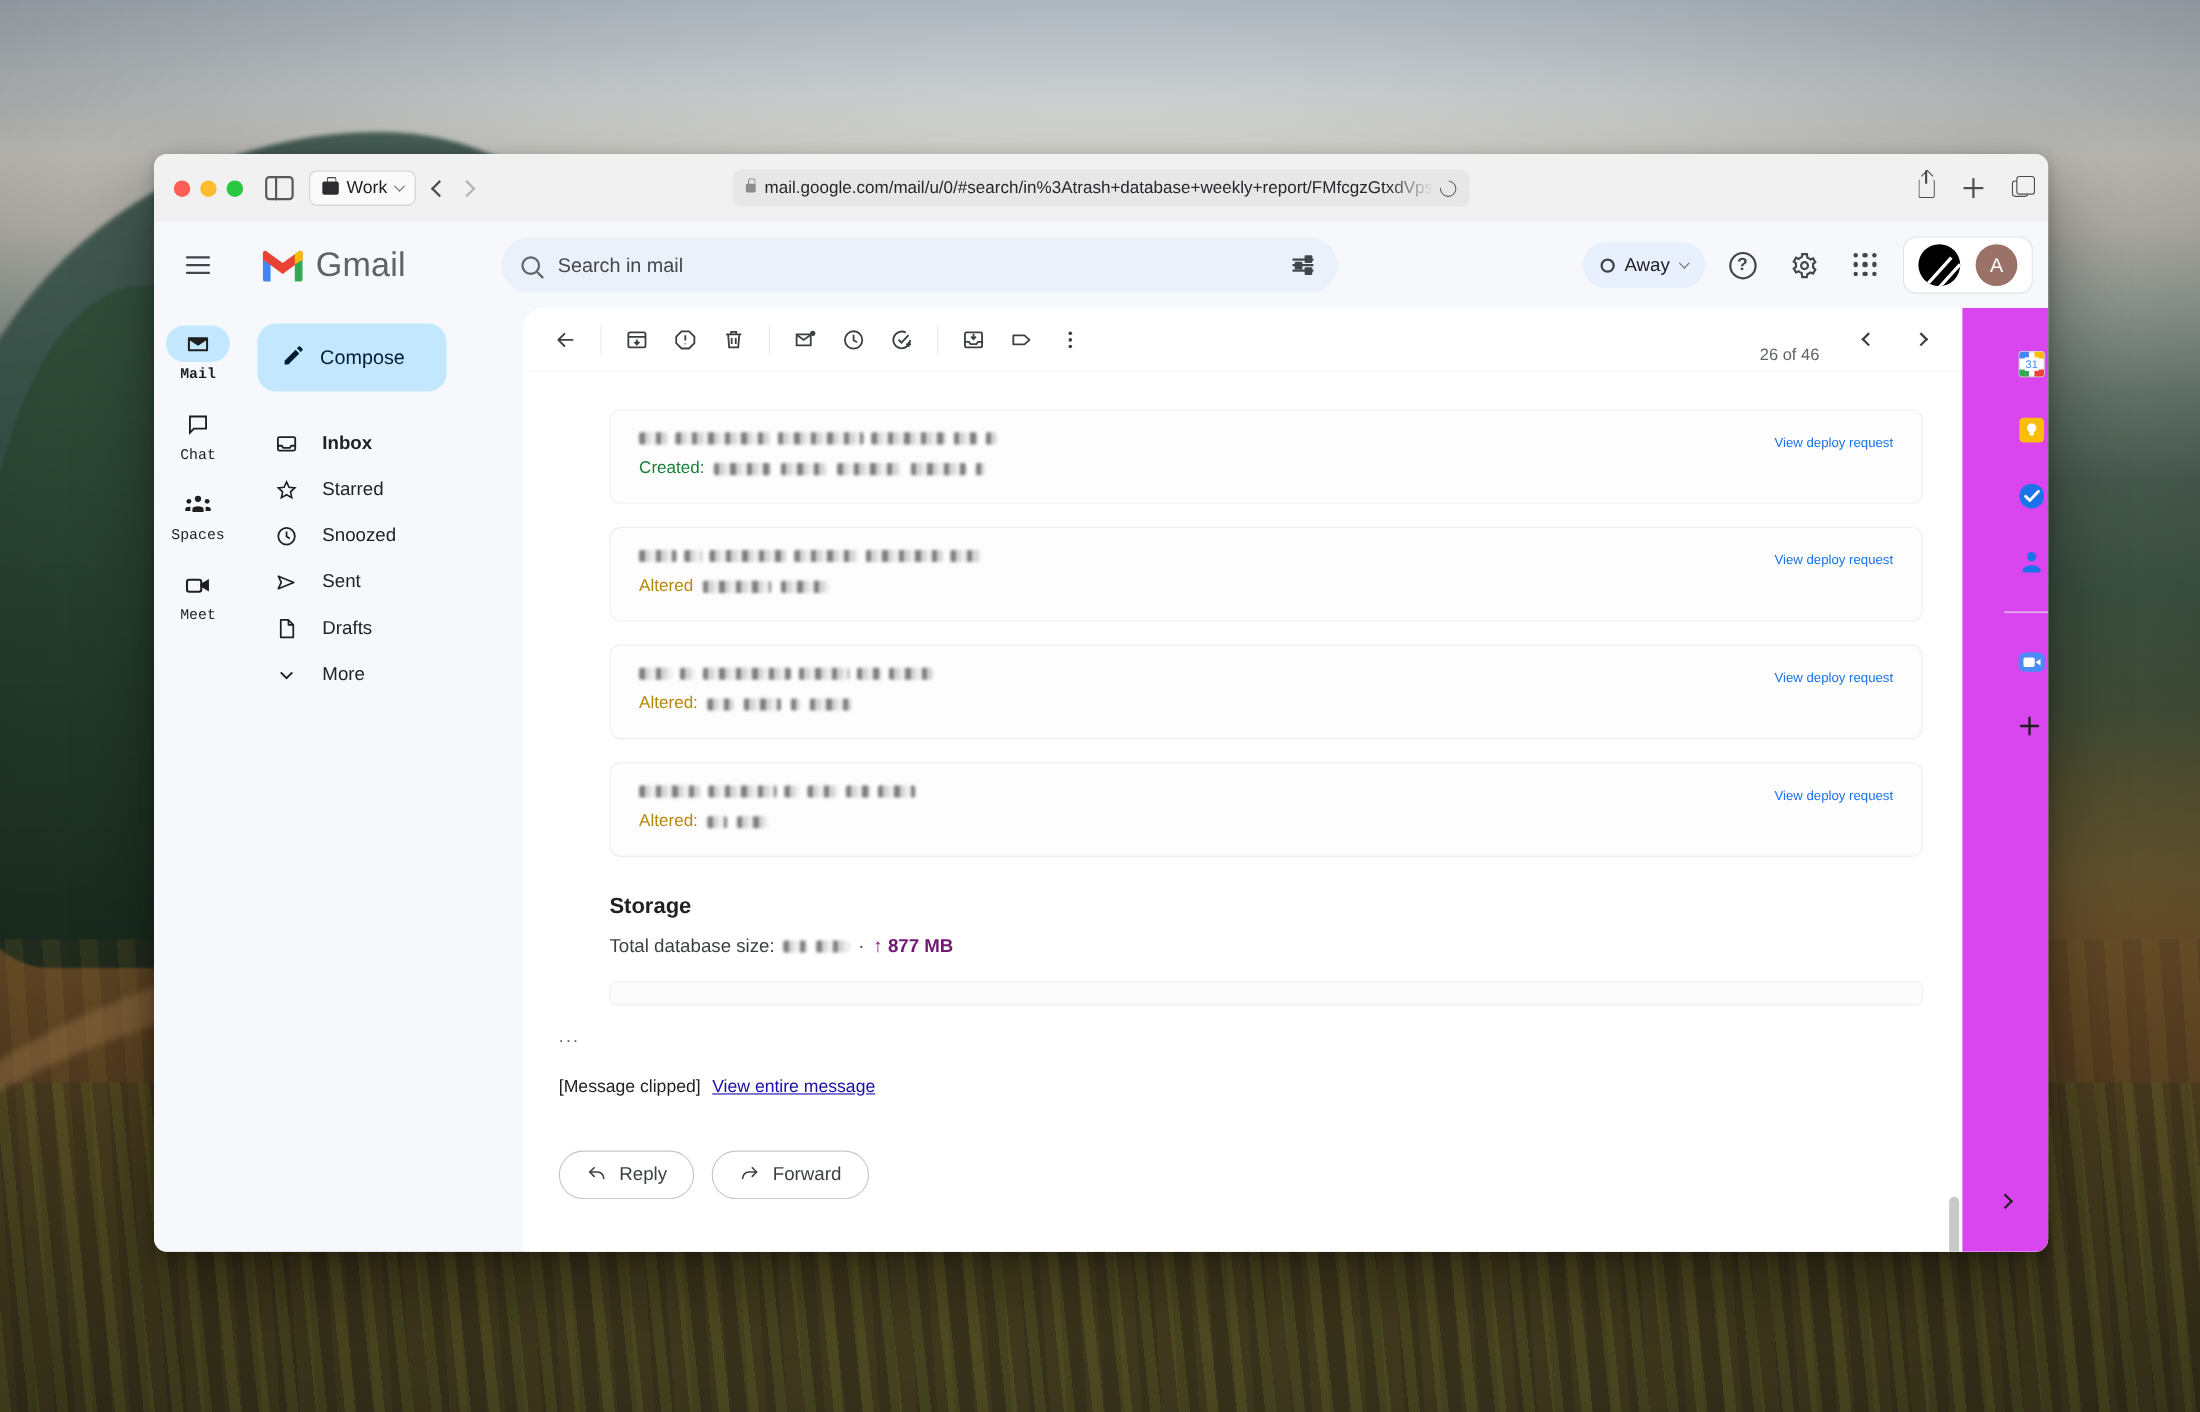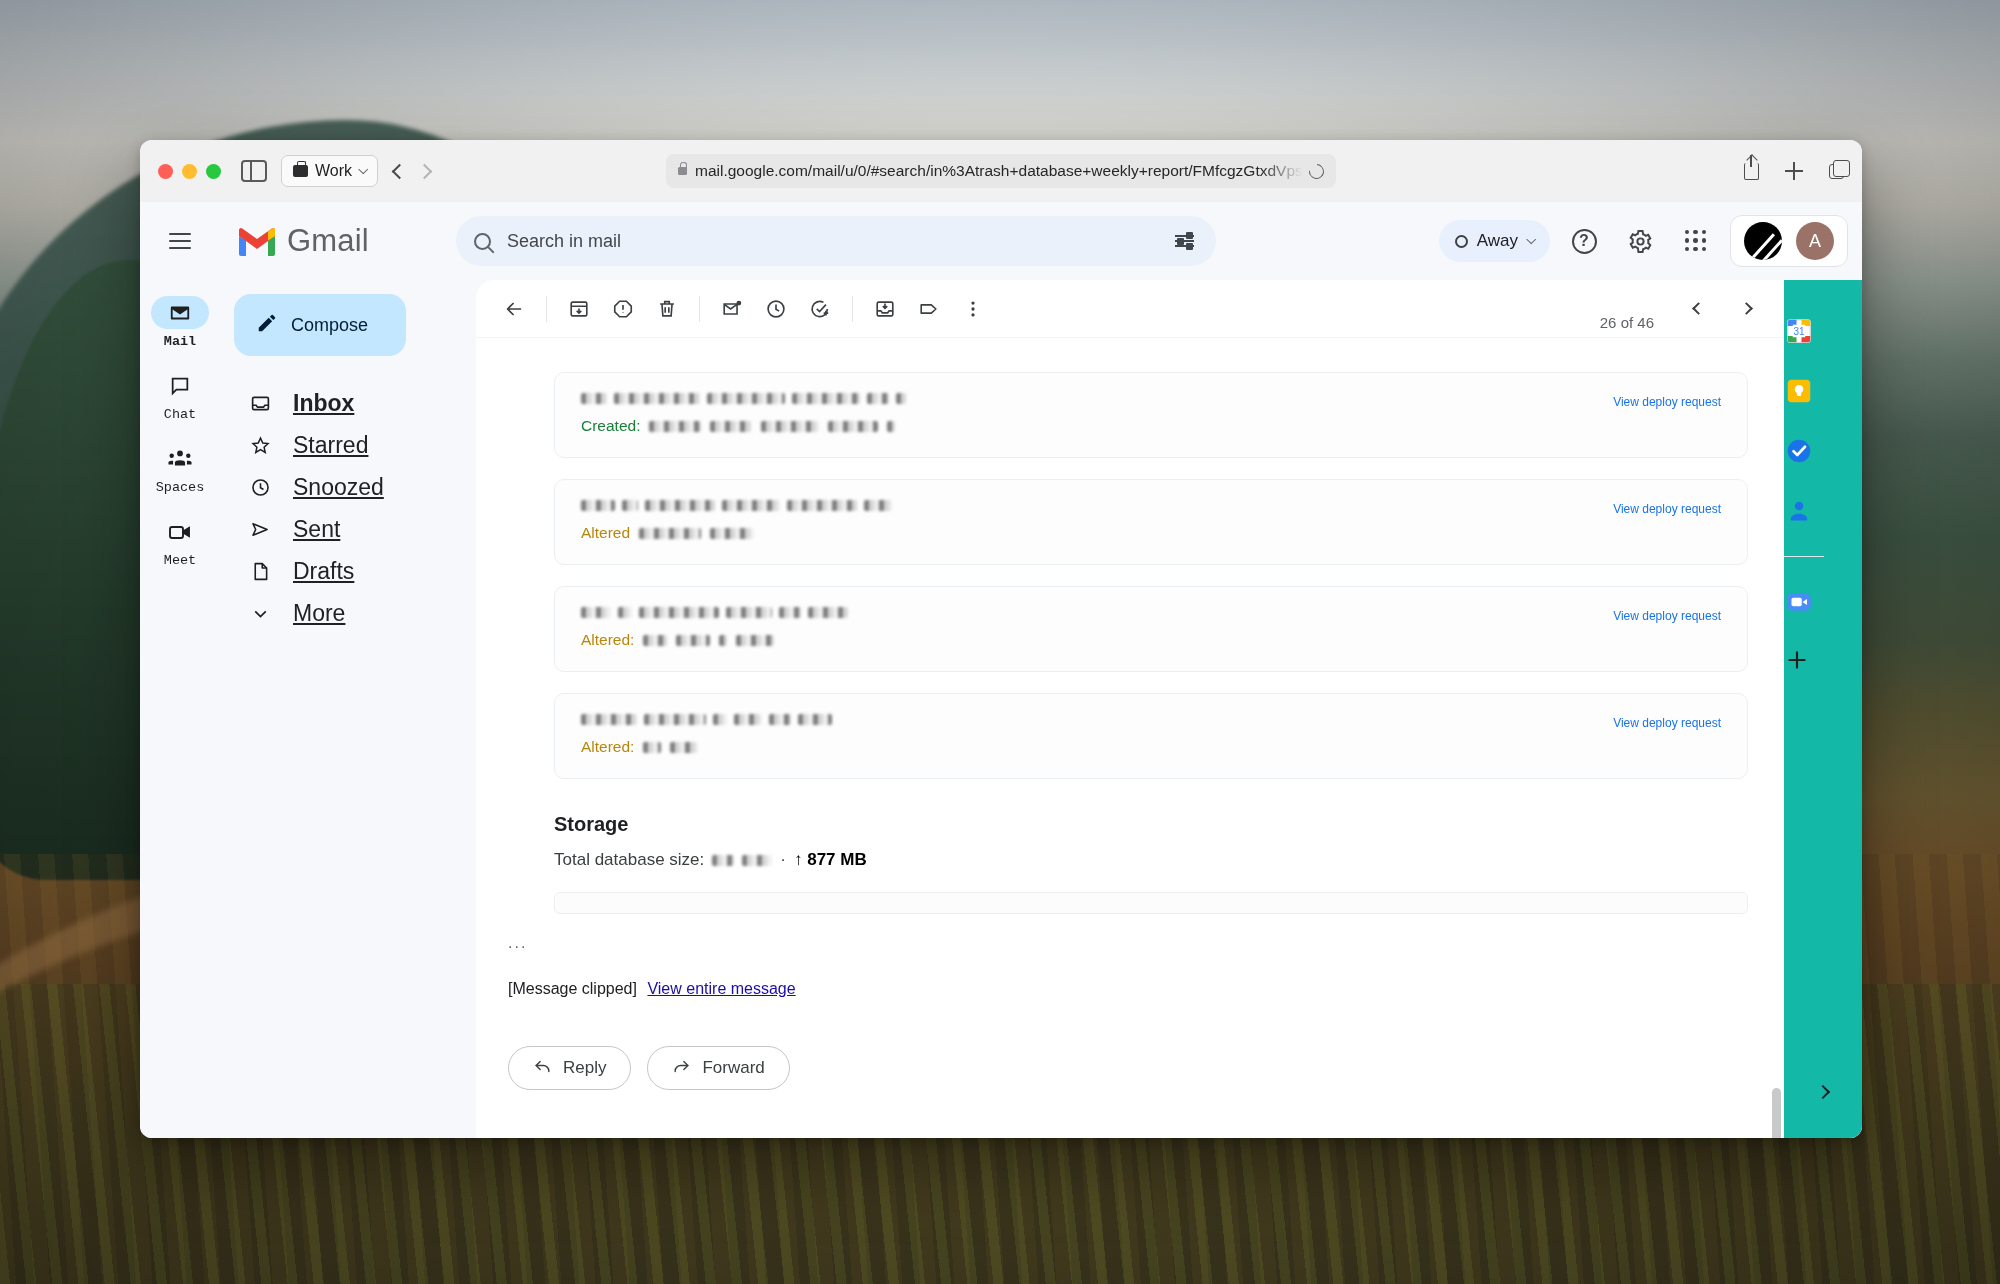--- a/index.html
+++ b/index.html
@@ -326,21 +326,21 @@
     background: #c2e7ff; border-radius: 17px;
     display: flex; align-items: center; gap: 13px;
     padding-left: 22px;
     font-size: 18px; color: #001d35;
   }
   .nav-item {
     height: 42px; margin-right: 22px;
     border-radius: 0 21px 21px 0;
     display: flex; align-items: center; gap: 22px;
     padding-left: 30px;
-    font-size: 23px; color: #202124; text-decoration: underline;
+    font-size: 17px; color: #202124;
   }
   .nav-item.bold { font-weight: 700; }
   .nav-ic { width: 21px; height: 21px; flex-shrink: 0; }
 
   
   .pane {
     flex: 1; background: #fff;
     border-radius: 18px 0 0 0;
     margin-right: 0;
     display: flex; flex-direction: column;
@@ -409,21 +409,21 @@
   }
 
   .storage-h {
     font-size: 20px; font-weight: 700; color: #202124;
     margin: 34px 0 14px;
   }
   .storage-line {
     display: flex; align-items: center; gap: 8px;
     font-size: 17px; color: #3c4043;
   }
-  .storage-up { color: #000000; font-weight: 600; }
+  .storage-up { color: #701a75; font-weight: 600; }
   .empty-bar {
     margin-top: 22px;
     height: 22px; border: 1px solid #eceff1; border-radius: 6px;
     background: #fcfcfd;
   }
   .ellipsis {
     margin: 20px 0 0 -46px; font-size: 16px; color: #5f6368; letter-spacing: 2px;
   }
   .clipped {
     margin: 28px 0 0 -46px;
@@ -444,22 +444,22 @@
 
   .pane-scrollbar {
     position: absolute; right: 3px; top: 808px;
     width: 9px; height: 112px;
     background: #c8c9cb; border-radius: 5px;
   }
 
   
   .sidepanel {
     width: 78px; flex-shrink: 0;
-    background: #14b8a6;
-    display: flex; flex-direction: column; align-items: flex-start;
+    background: #d946ef;
+    display: flex; flex-direction: column; align-items: flex-end;
     padding-top: 36px; gap: 30px;
     position: relative;
   }
   .sp-ic { width: 30px; height: 30px; }
   .sp-div { width: 40px; height: 1px; background: #e3e6ea; }
   .sp-expand {
     position: absolute; bottom: 26px; left: 50%; transform: translateX(-50%);
     width: 40px; height: 40px; display: flex; align-items: center; justify-content: center;
   }
   .sp-chev {

